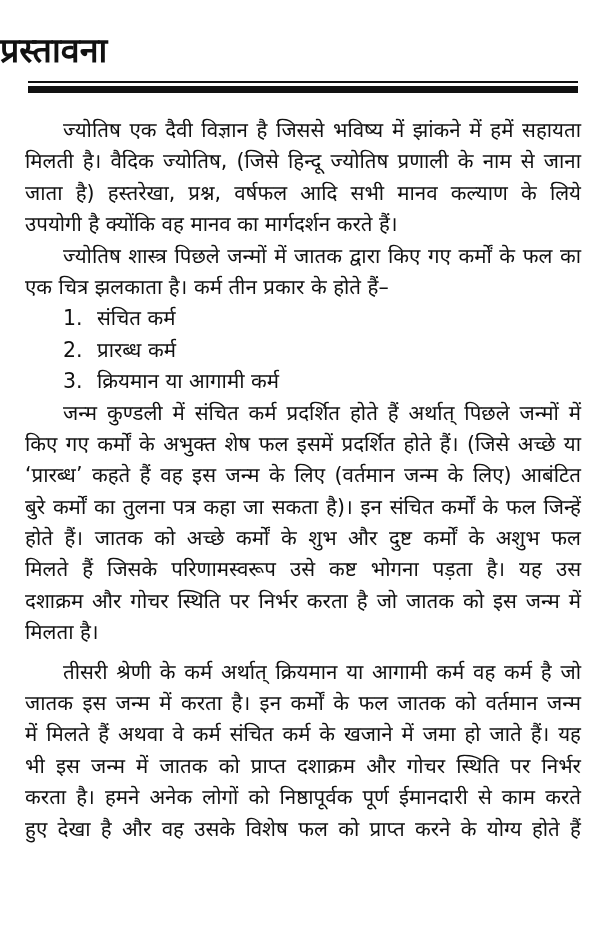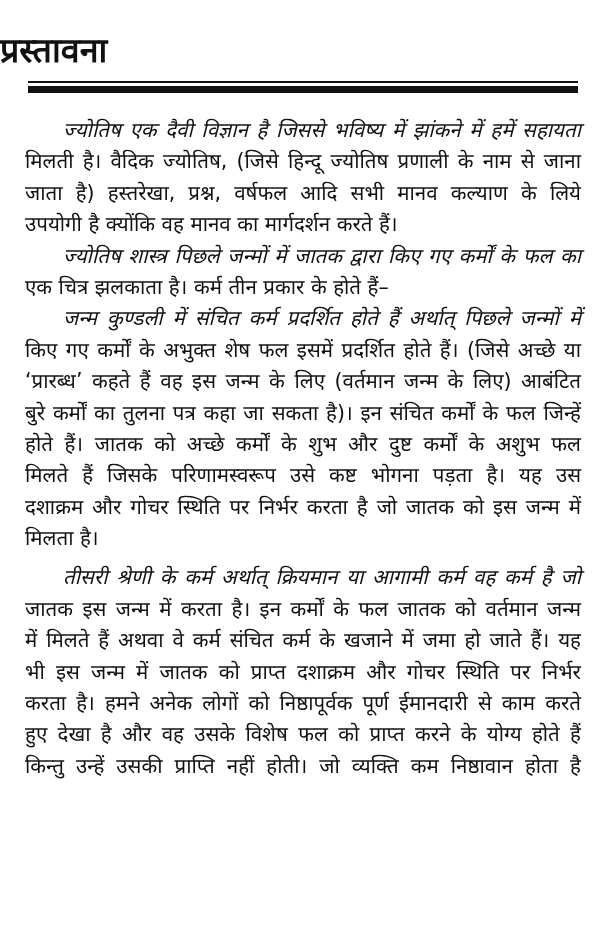--- a/index.html
+++ b/index.html
@@ -13,21 +13,21 @@
     font-size: 34px; font-weight: bold; line-height: 48px; letter-spacing: 0px;
   }
   .rule-thin { position: absolute; left: 28px; width: 550px; top: 81px; height: 2px; background: #111; }
   .rule-thick { position: absolute; left: 28px; width: 550px; top: 86px; height: 7px; background: #111; }
   .body {
     position: absolute; top: 115px; left: 25px; width: 556px;
     font-size: 20.5px; line-height: 31.4px;
   }
   .line { display: block; white-space: nowrap; text-align: justify; text-align-last: justify; height: 31.4px; overflow: visible; }
   .line.last { text-align-last: left; }
-  .indent { padding-left: 38px; font-style: italic; }
+  .indent { padding-left: 38px; }
   .item { padding-left: 38px; text-align-last: left; }
   .item .num { display: inline-block; width: 34px; }
   .gap { height: 8px; }
 </style>
 </head>
 <body>
 
 <div class="title">प्रस्तावना</div>
 <div class="rule-thin"></div>
 <div class="rule-thick"></div>
@@ -37,32 +37,36 @@
     <span class="line indent">ज्योतिष एक दैवी विज्ञान है जिससे भविष्य में झांकने में हमें सहायता</span>
     <span class="line">मिलती है। वैदिक ज्योतिष, (जिसे हिन्दू ज्योतिष प्रणाली के नाम से जाना</span>
     <span class="line">जाता है) हस्तरेखा, प्रश्न, वर्षफल आदि सभी मानव कल्याण के लिये</span>
     <span class="line last">उपयोगी है क्योंकि वह मानव का मार्गदर्शन करते हैं।</span>
   </div>
   <div>
     <span class="line indent">ज्योतिष शास्त्र पिछले जन्मों में जातक द्वारा किए गए कर्मों के फल का</span>
     <span class="line last">एक चित्र झलकाता है। कर्म तीन प्रकार के होते हैं–</span>
   </div>
   <div>
+    <span class="line item"><span class="num">1.</span><span>संचित कर्म</span></span>
+    <span class="line item"><span class="num">2.</span><span>प्रारब्ध कर्म</span></span>
+    <span class="line item"><span class="num">3.</span><span>क्रियमान या आगामी कर्म</span></span>
+  </div>
+  <div>
     <span class="line indent">जन्म कुण्डली में संचित कर्म प्रदर्शित होते हैं अर्थात् पिछले जन्मों में</span>
     <span class="line">किए गए कर्मों के अभुक्त शेष फल इसमें प्रदर्शित होते हैं। (जिसे अच्छे या</span>
     <span class="line">‘प्रारब्ध’ कहते हैं वह इस जन्म के लिए (वर्तमान जन्म के लिए) आबंटित</span>
     <span class="line">बुरे कर्मों का तुलना पत्र कहा जा सकता है)। इन संचित कर्मों के फल जिन्हें</span>
     <span class="line">होते हैं। जातक को अच्छे कर्मों के शुभ और दुष्ट कर्मों के अशुभ फल</span>
     <span class="line">मिलते हैं जिसके परिणामस्वरूप उसे कष्ट भोगना पड़ता है। यह उस</span>
     <span class="line">दशाक्रम और गोचर स्थिति पर निर्भर करता है जो जातक को इस जन्म में</span>
     <span class="line last">मिलता है।</span>
   </div>
   <div class="gap"></div>
   <div>
     <span class="line indent">तीसरी श्रेणी के कर्म अर्थात् क्रियमान या आगामी कर्म वह कर्म है जो</span>
     <span class="line">जातक इस जन्म में करता है। इन कर्मों के फल जातक को वर्तमान जन्म</span>
     <span class="line">में मिलते हैं अथवा वे कर्म संचित कर्म के खजाने में जमा हो जाते हैं। यह</span>
     <span class="line">भी इस जन्म में जातक को प्राप्त दशाक्रम और गोचर स्थिति पर निर्भर</span>
     <span class="line">करता है। हमने अनेक लोगों को निष्ठापूर्वक पूर्ण ईमानदारी से काम करते</span>
     <span class="line">हुए देखा है और वह उसके विशेष फल को प्राप्त करने के योग्य होते हैं</span>
-    <span class="line">किन्तु उन्हें उसकी प्राप्ति नहीं होती। जो व्यक्ति कम निष्ठावान होता है</span>
   </div>
 </div>
 
 </body></html>

